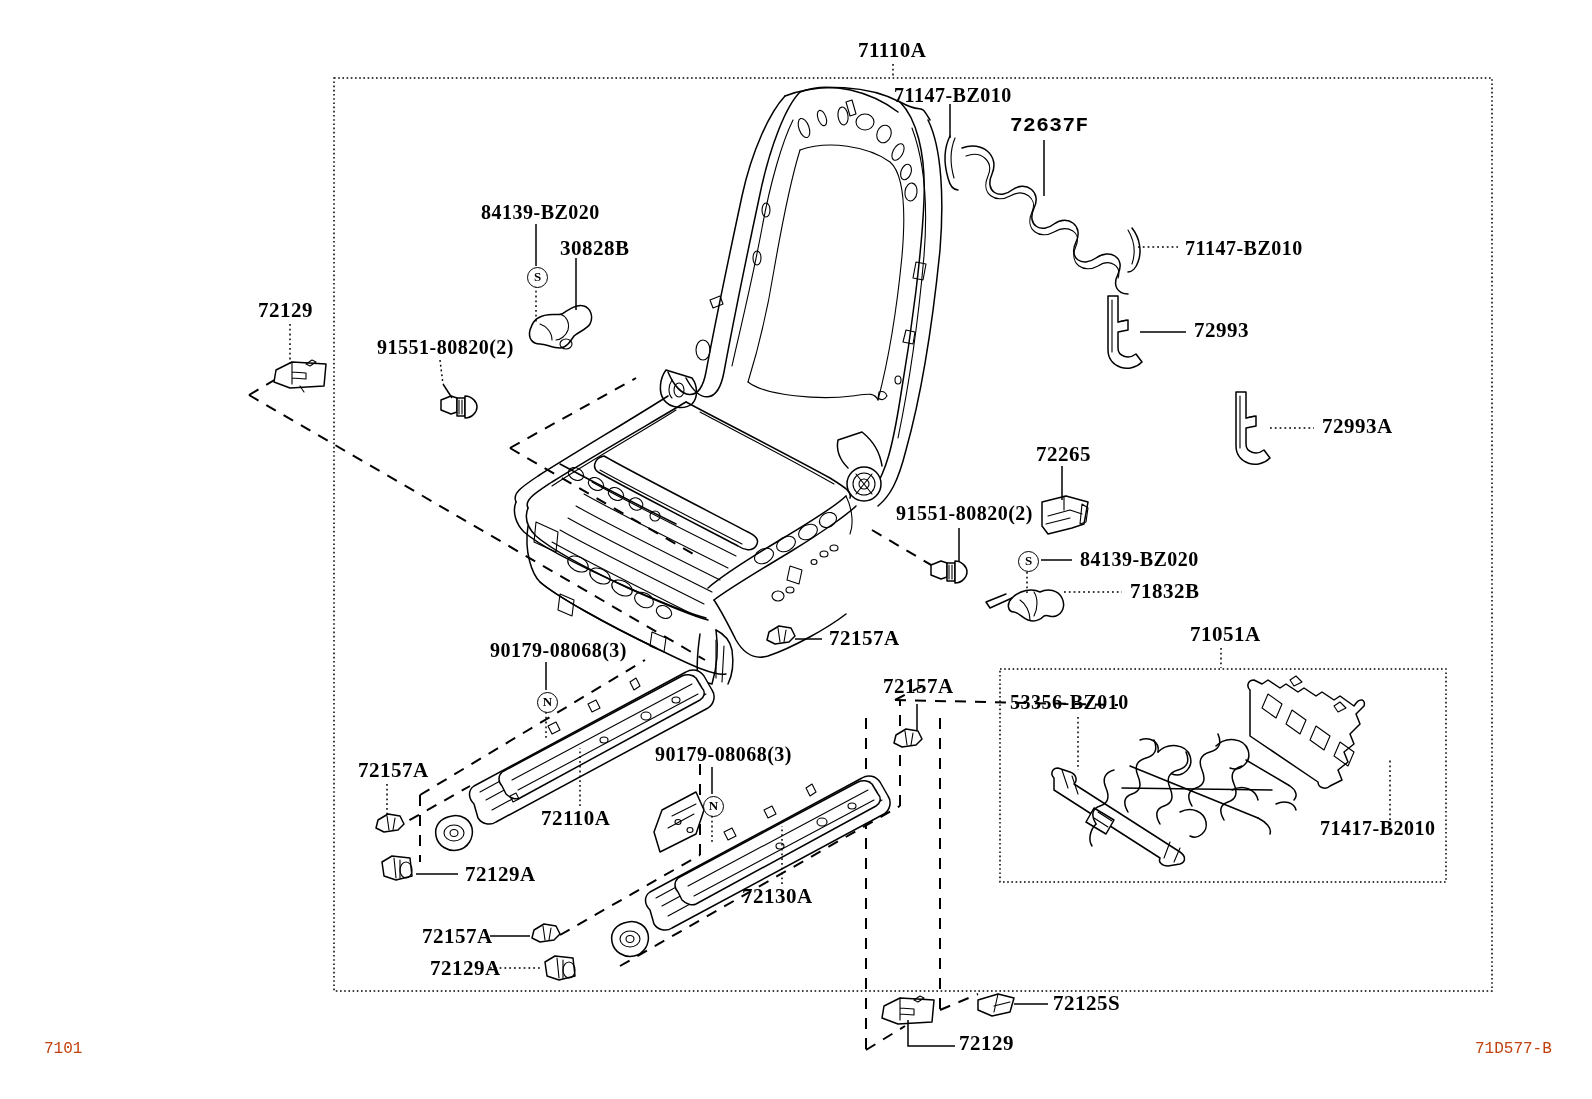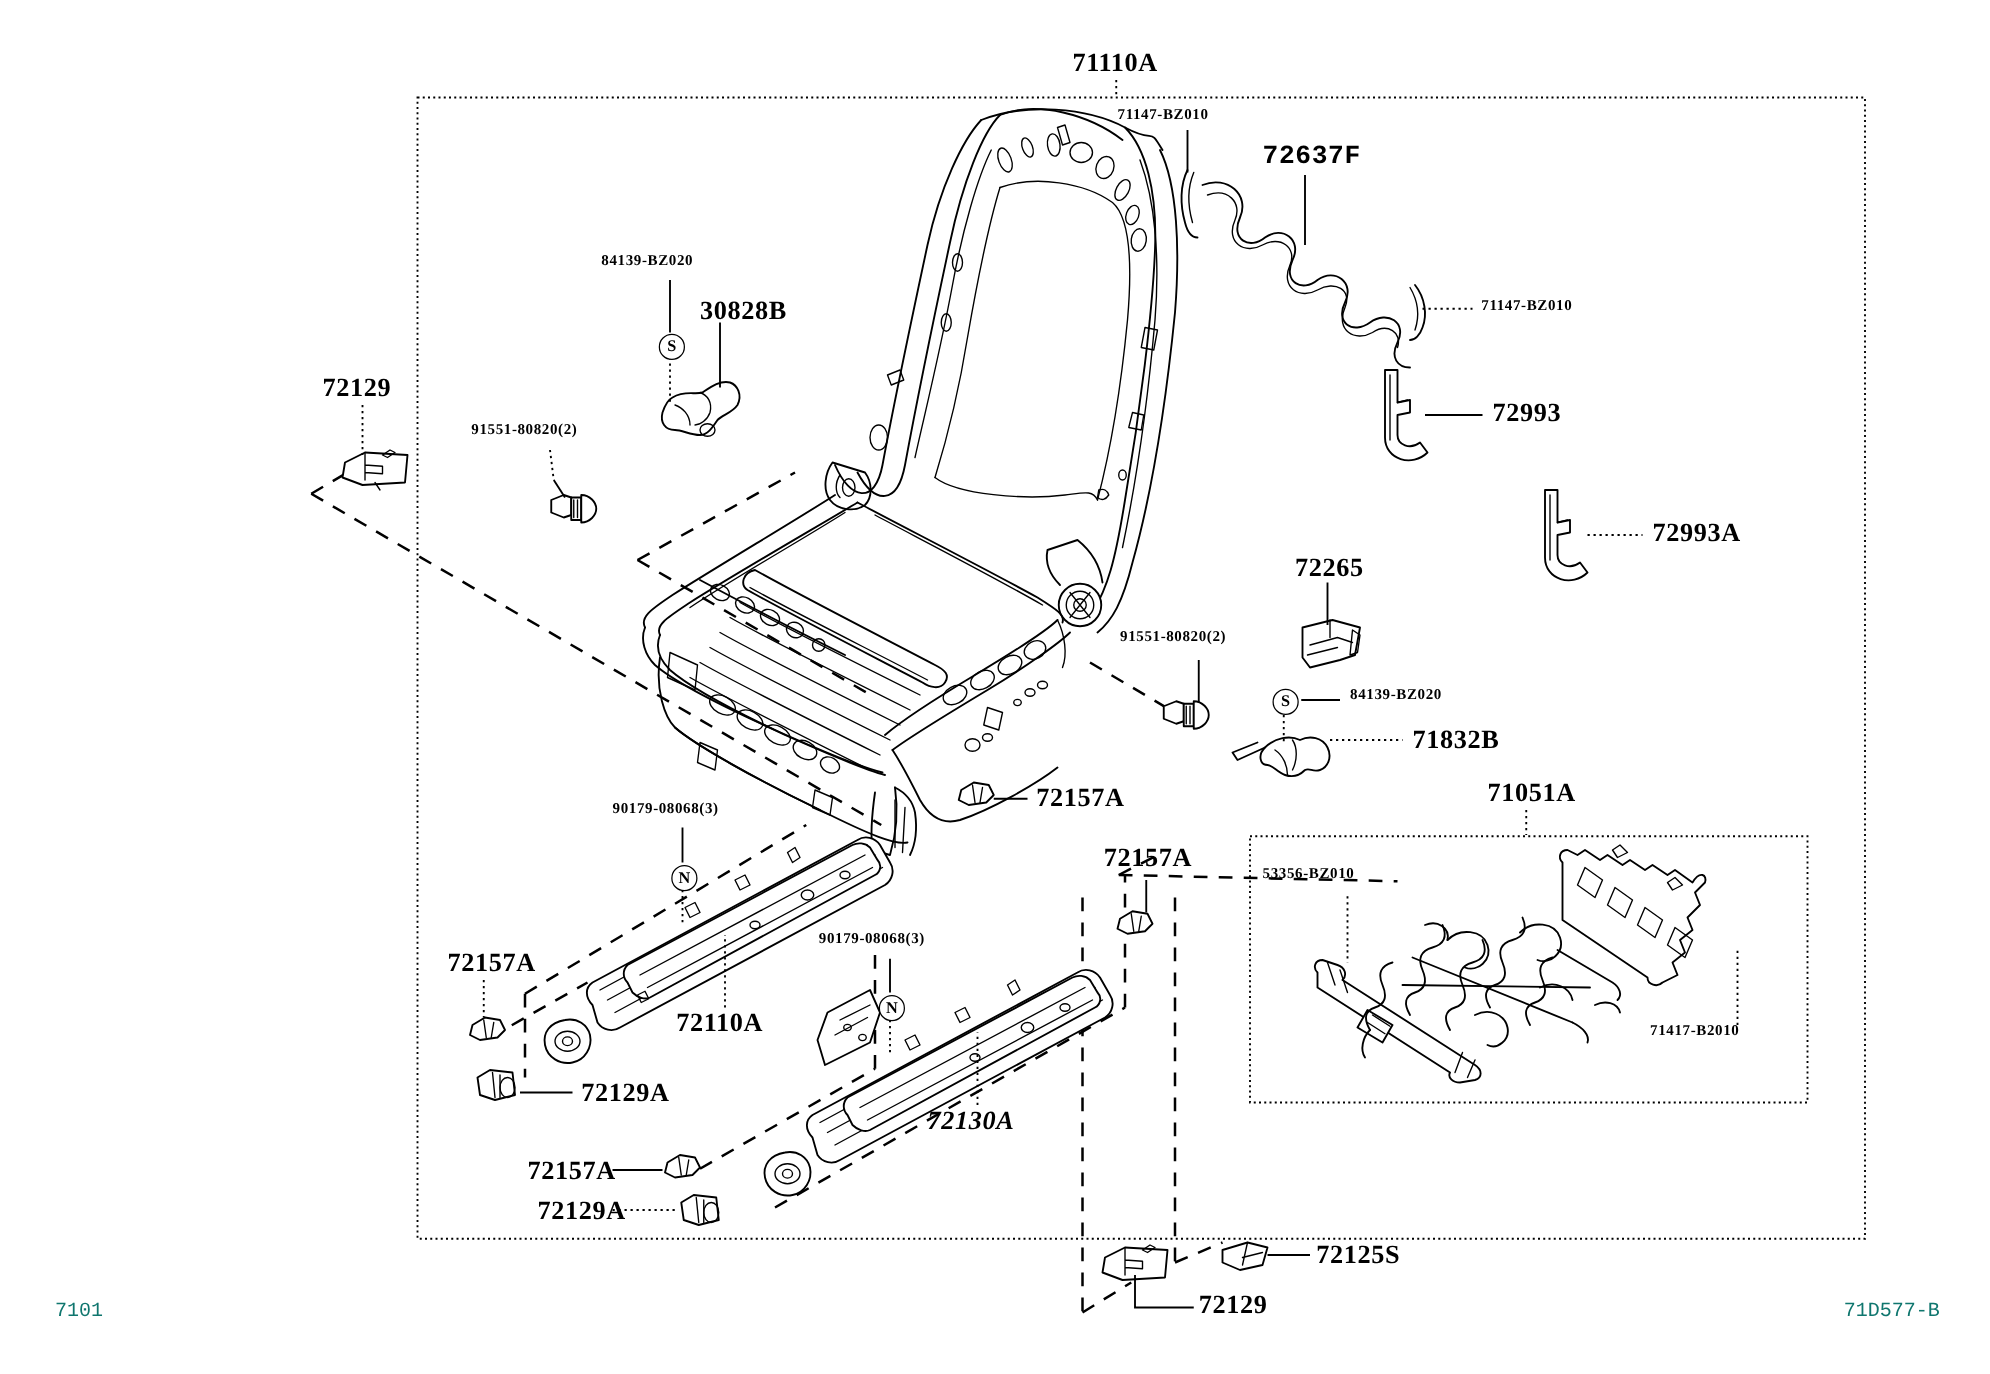--- a/index.html
+++ b/index.html
@@ -15,26 +15,26 @@
   .lbl{
     position:absolute;
     font-family:"Liberation Serif", serif;
     font-weight:700;
     color:#000;
     white-space:nowrap;
     letter-spacing:0.5px;
     line-height:1;
   }
   .lbl.big{font-size:21px;}
-  .lbl.small{font-size:12px;}
+  .lbl.small{font-size:20px;}
   .corner{
     position:absolute;
     font-family:"Liberation Mono", monospace;
     font-size:16px;
-    color:#0f766e;
+    color:#c2410c;
     white-space:nowrap;
   }
   .circ{
     position:absolute;
     width:19px;height:19px;
     border:1.6px solid #000;
     border-radius:50%;
     font-family:"Liberation Serif", serif;
     font-size:13px;font-weight:700;
     text-align:center;line-height:17px;
@@ -498,21 +498,21 @@
 <div class="lbl big" style="left:829px;top:628px;">72157A</div>
 <div class="lbl big" style="left:883px;top:676px;">72157A</div>
 <div class="lbl small" style="left:490px;top:640px;">90179-08068(3)</div>
 <div class="lbl small" style="left:655px;top:744px;">90179-08068(3)</div>
 
 <div class="lbl big" style="left:358px;top:760px;">72157A</div>
 <div class="lbl big" style="left:541px;top:808px;">72110A</div>
 <div class="lbl big" style="left:465px;top:864px;">72129A</div>
 <div class="lbl big" style="left:422px;top:926px;">72157A</div>
 <div class="lbl big" style="left:430px;top:958px;">72129A</div>
-<div class="lbl big" style="left:742px;top:886px;font-style:italic;">72130A</div>
+<div class="lbl big" style="left:742px;top:886px;">72130A</div>
 
 <div class="lbl big" style="left:1190px;top:624px;">71051A</div>
 <div class="lbl small" style="left:1010px;top:692px;">53356-BZ010</div>
 <div class="lbl small" style="left:1320px;top:818px;">71417-B2010</div>
 
 <div class="lbl big" style="left:1053px;top:993px;">72125S</div>
 <div class="lbl big" style="left:959px;top:1033px;">72129</div>
 
 <div class="circ" style="left:527px;top:267px;">S</div>
 <div class="circ" style="left:1018px;top:551px;">S</div>

